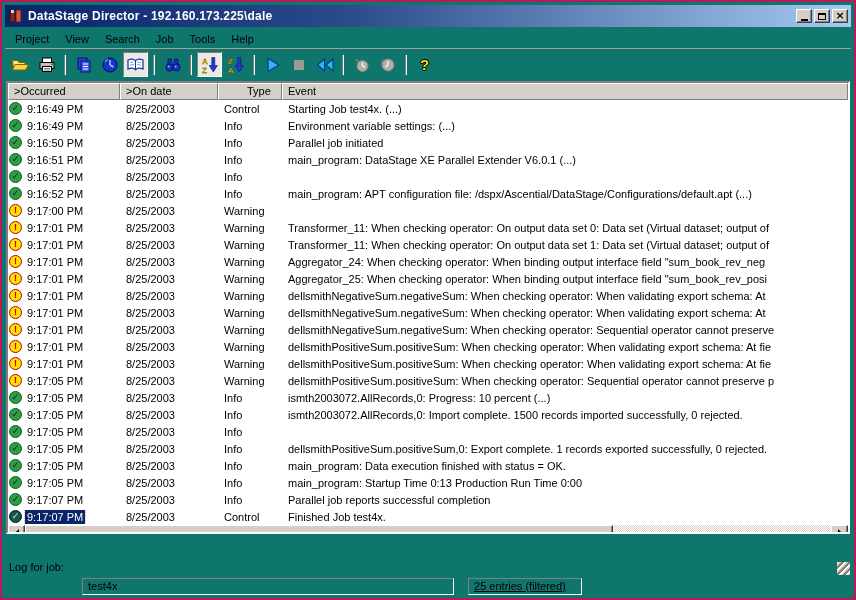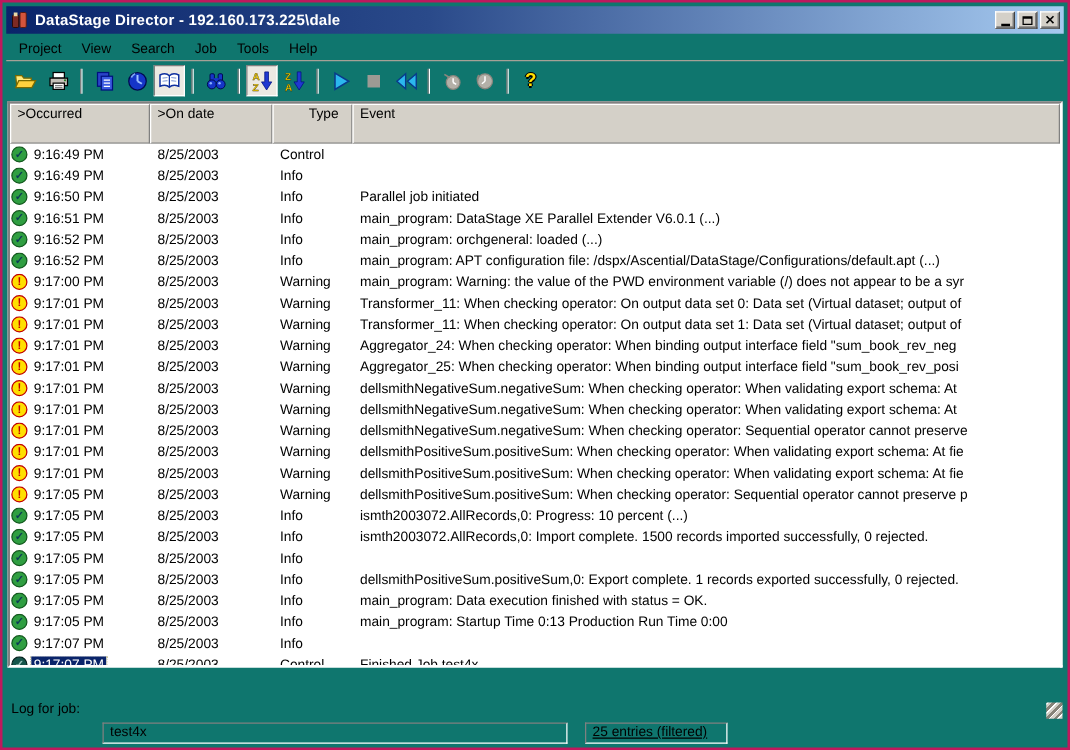--- a/index.html
+++ b/index.html
@@ -38,21 +38,21 @@
   .tsep{width:0;height:20px;border-left:1px solid #808080;border-right:1px solid #fff;margin:0 4px;}
   .tbtn svg{display:block;}
   .help-q{font-size:15px;font-weight:bold;color:#ffe000;
     text-shadow:1px 0 0 #000,-1px 0 0 #000,0 1px 0 #000,0 -1px 0 #000;line-height:15px;}
   
   .list-frame{flex:1 1 auto;margin:1px 1px 2px 1px;background:#fff;
     border:2px solid;border-color:#808080 #fff #fff #808080;
     box-shadow:inset 1px 1px 0 #404040, inset -1px -1px 0 #d4d0c8;
     display:flex;flex-direction:column;overflow:hidden;}
   .header-row{flex:0 0 17px;display:flex;background:#d4d0c8;}
-  .hcell{height:32px;background:#d4d0c8;border:1px solid;border-color:#fff #808080 #808080 #fff;
+  .hcell{height:17px;background:#d4d0c8;border:1px solid;border-color:#fff #808080 #808080 #fff;
     padding:1px 0 0 5px;white-space:nowrap;overflow:hidden;}
   .c1{width:112px;flex:0 0 112px;}
   .c2{width:98px;flex:0 0 98px;}
   .c3{width:64px;flex:0 0 64px;padding-left:28px;}
   .c4{flex:1 1 auto;min-width:0;}
   .rows{flex:0 0 auto;background:#fff;}
   .row{height:17px;display:flex;align-items:center;white-space:nowrap;}
   .cell{overflow:hidden;white-space:nowrap;}
   .row .c1{display:flex;align-items:center;gap:3px;padding-left:1px;}
   .row .c2,.row .c3,.row .c4{padding-left:6px;}
@@ -243,28 +243,30 @@
       <div class="hcell c4">Event</div>
     </div>
     <div class="rows">
         <div class="row">
           <div class="cell c1">
             <span class="status-icon ok">✓</span>
             <span class="occ">9:16:49 PM</span>
           </div>
           <div class="cell c2">8/25/2003</div>
           <div class="cell c3">Control</div>
+          <div class="cell c4">Starting Job test4x. (...)</div>
         </div>
         <div class="row">
           <div class="cell c1">
             <span class="status-icon ok">✓</span>
             <span class="occ">9:16:49 PM</span>
           </div>
           <div class="cell c2">8/25/2003</div>
           <div class="cell c3">Info</div>
+          <div class="cell c4">Environment variable settings: (...)</div>
         </div>
         <div class="row">
           <div class="cell c1">
             <span class="status-icon ok">✓</span>
             <span class="occ">9:16:50 PM</span>
           </div>
           <div class="cell c2">8/25/2003</div>
           <div class="cell c3">Info</div>
           <div class="cell c4">Parallel job initiated</div>
         </div>
@@ -277,39 +279,37 @@
           <div class="cell c3">Info</div>
           <div class="cell c4">main_program: DataStage XE Parallel Extender V6.0.1 (...)</div>
         </div>
         <div class="row">
           <div class="cell c1">
             <span class="status-icon ok">✓</span>
             <span class="occ">9:16:52 PM</span>
           </div>
           <div class="cell c2">8/25/2003</div>
           <div class="cell c3">Info</div>
-          <div class="cell c4">main_program: orchgeneral: loaded (...)</div>
         </div>
         <div class="row">
           <div class="cell c1">
             <span class="status-icon ok">✓</span>
             <span class="occ">9:16:52 PM</span>
           </div>
           <div class="cell c2">8/25/2003</div>
           <div class="cell c3">Info</div>
           <div class="cell c4">main_program: APT configuration file: /dspx/Ascential/DataStage/Configurations/default.apt (...)</div>
         </div>
         <div class="row">
           <div class="cell c1">
             <span class="status-icon warn">!</span>
             <span class="occ">9:17:00 PM</span>
           </div>
           <div class="cell c2">8/25/2003</div>
           <div class="cell c3">Warning</div>
-          <div class="cell c4">main_program: Warning: the value of the PWD environment variable (/) does not appear to be a syr</div>
         </div>
         <div class="row">
           <div class="cell c1">
             <span class="status-icon warn">!</span>
             <span class="occ">9:17:01 PM</span>
           </div>
           <div class="cell c2">8/25/2003</div>
           <div class="cell c3">Warning</div>
           <div class="cell c4">Transformer_11: When checking operator: On output data set 0: Data set (Virtual dataset; output of</div>
         </div>
@@ -447,20 +447,21 @@
           <div class="cell c3">Info</div>
           <div class="cell c4">main_program: Startup Time 0:13 Production Run Time 0:00</div>
         </div>
         <div class="row">
           <div class="cell c1">
             <span class="status-icon ok">✓</span>
             <span class="occ">9:17:07 PM</span>
           </div>
           <div class="cell c2">8/25/2003</div>
           <div class="cell c3">Info</div>
+          <div class="cell c4">Parallel job reports successful completion</div>
         </div>
         <div class="row">
           <div class="cell c1">
             <span class="status-icon ok sel">✓</span>
             <span class="occ selected">9:17:07 PM</span>
           </div>
           <div class="cell c2">8/25/2003</div>
           <div class="cell c3">Control</div>
           <div class="cell c4">Finished Job test4x.</div>
         </div>

